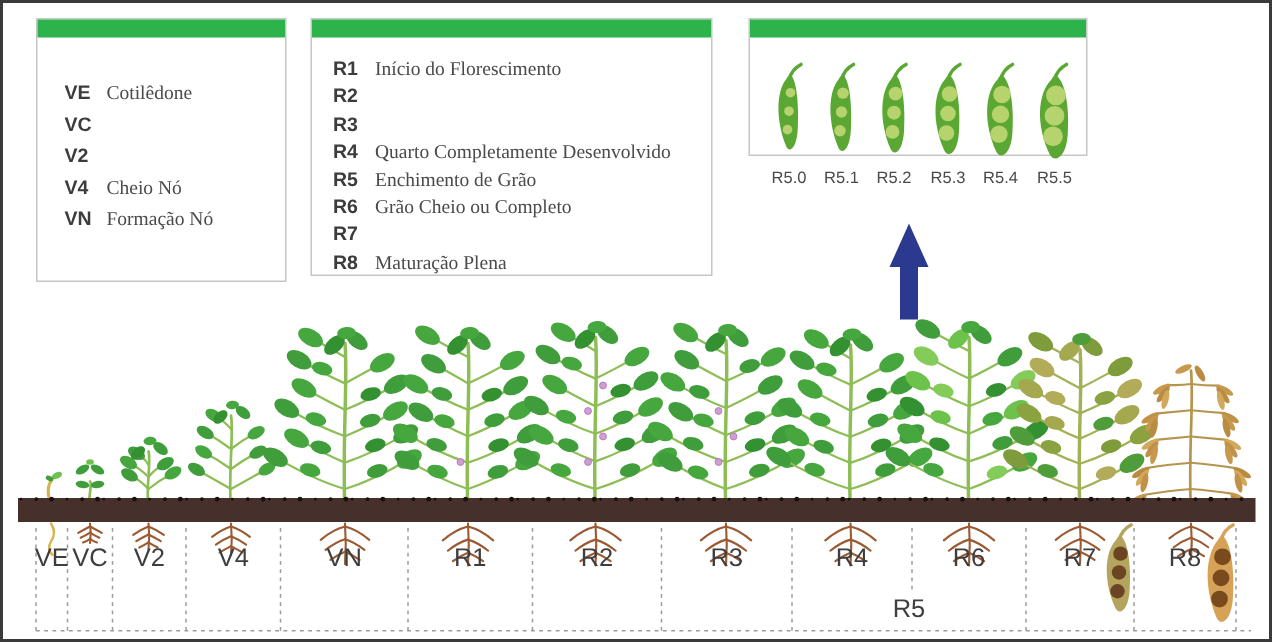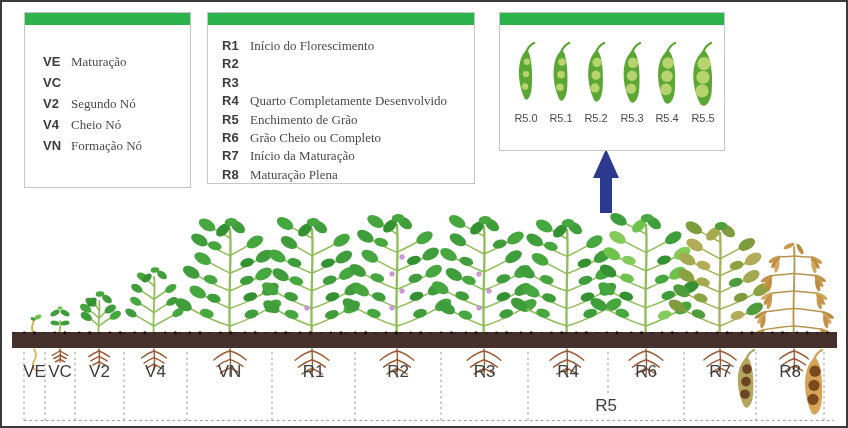--- a/index.html
+++ b/index.html
@@ -11,21 +11,21 @@
   .leg-list{position:absolute;left:0;right:0;}
   .leg-row{display:flex;align-items:baseline;color:#4a4a4a;font-size:13px;}
   .leg-code{font-weight:bold;color:#3c3c3c;flex:0 0 28px;}
   .leg-label{flex:1;white-space:nowrap;font-family:Liberation Serif, serif;}
   #box-v{left:22px;top:10px;width:167px;height:176px;}
   #box-v .leg-list{top:22px;padding:16px 0 0 18px;}
   #box-v .leg-row{line-height:21px;}
   #box-r{left:205px;top:10px;width:268px;height:172px;}
   #box-r .leg-list{top:14px;padding:10px 0 0 14px;}
   #box-r .leg-row{line-height:18.4px;}
-  #box-pods{left:497px;top:10px;width:226px;height:139px;}
+  #box-pods{left:497px;top:10px;width:226px;height:92px;}
   #pods-svg{position:absolute;left:0;top:12px;}
   #scene-svg{position:absolute;left:0;top:0;}
   #arrow-svg{position:absolute;left:585px;top:145px;}
   .stage-label{position:absolute;transform:translateX(-50%);font-size:17px;color:#3e3e3e;
                white-space:nowrap;line-height:18px;}
 </style>
 </head>
 <body>
 
 <div id="frame">
@@ -619,28 +619,27 @@
 
   <svg id="arrow-svg" width="36" height="70" viewBox="0 0 36 70">
       <polygon points="19,2 6,31 13,31 13,66 25,66 25,31 32,31" fill="#2b3a8f"></polygon>
     </svg>
 
   <div id="box-v" class="legend-box">
     <div class="green-bar" style="background: rgb(44, 179, 75);"></div>
     <div class="leg-list" id="veg-list">
         <div class="leg-row">
           <span class="leg-code">VE</span>
-          <span class="leg-label">Maturação</span>
+          <span class="leg-label">Cotilêdone</span>
         </div>
         <div class="leg-row">
           <span class="leg-code">VC</span>
         </div>
         <div class="leg-row">
           <span class="leg-code">V2</span>
-          <span class="leg-label">Segundo Nó</span>
         </div>
         <div class="leg-row">
           <span class="leg-code">V4</span>
           <span class="leg-label">Cheio Nó</span>
         </div>
         <div class="leg-row">
           <span class="leg-code">VN</span>
           <span class="leg-label">Formação Nó</span>
         </div>
       </div>
@@ -666,21 +665,20 @@
         <div class="leg-row">
           <span class="leg-code">R5</span>
           <span class="leg-label">Enchimento de Grão</span>
         </div>
         <div class="leg-row">
           <span class="leg-code">R6</span>
           <span class="leg-label">Grão Cheio ou Completo</span>
         </div>
         <div class="leg-row">
           <span class="leg-code">R7</span>
-          <span class="leg-label">Início da Maturação</span>
         </div>
         <div class="leg-row">
           <span class="leg-code">R8</span>
           <span class="leg-label">Maturação Plena</span>
         </div>
       </div>
   </div>
 
   <div id="box-pods" class="legend-box">
     <div class="green-bar" style="background: rgb(44, 179, 75);"></div>

